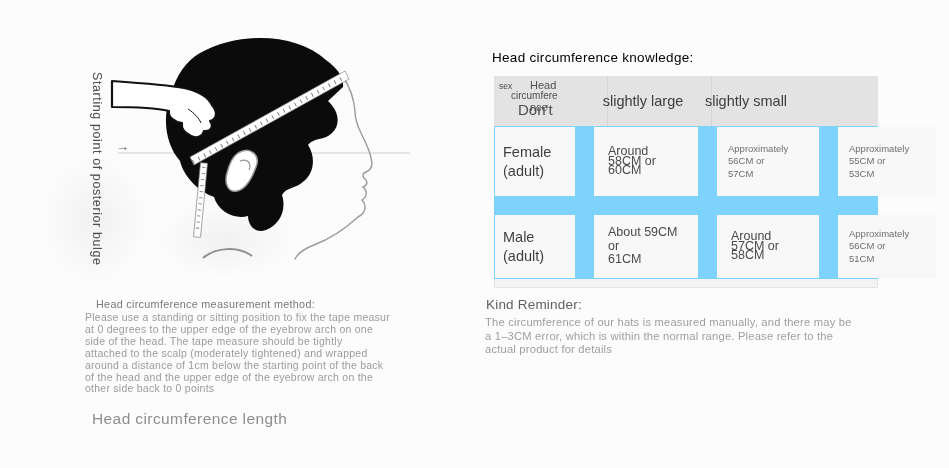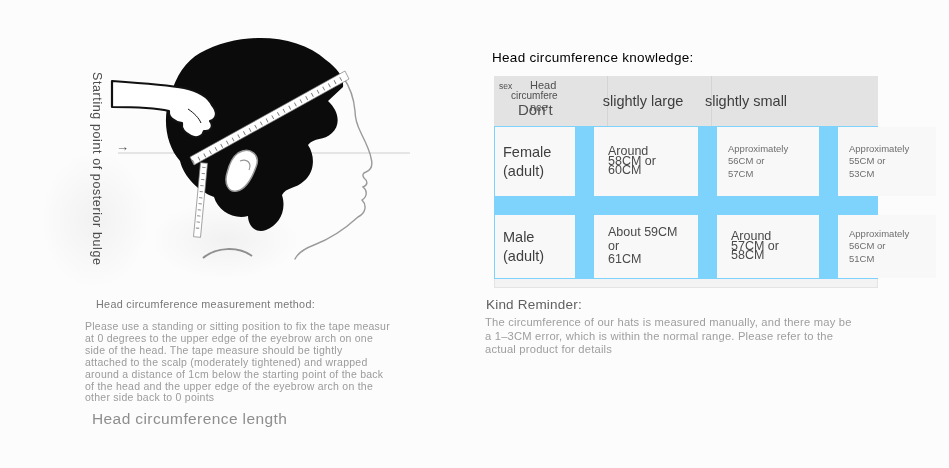--- a/index.html
+++ b/index.html
@@ -66,21 +66,21 @@
   .cell-large{padding-left:14px;font-size:12.5px;color:#4a4a4a;line-height:1.1;}
   .cell-small{padding-left:11px;font-size:9.5px;color:#6e6e6e;line-height:1.3;}
   .overlap{line-height:0.76 !important;}
   .t-footer{height:8px;background:#f3f3f3;border:1px solid #e4e4e4;border-top:none;}
   
   .method-title{
     position:absolute;left:88px;top:298px;
     font-size:10.8px;color:#787878;letter-spacing:0.3px;margin-left:8px;
   }
   .method-body{
-    position:absolute;left:85px;top:321px;
+    position:absolute;left:85px;top:312px;
     font-size:10.5px;color:#9b9b9b;line-height:11.9px;letter-spacing:0.25px;
     white-space:pre-line;
   }
   .length-caption{
     position:absolute;left:92px;top:410px;
     font-size:15.5px;color:#8e8e8e;letter-spacing:0.4px;
   }
   .reminder-title{
     position:absolute;left:486px;top:297px;
     font-size:13.5px;color:#5f5f5f;letter-spacing:0.2px;

